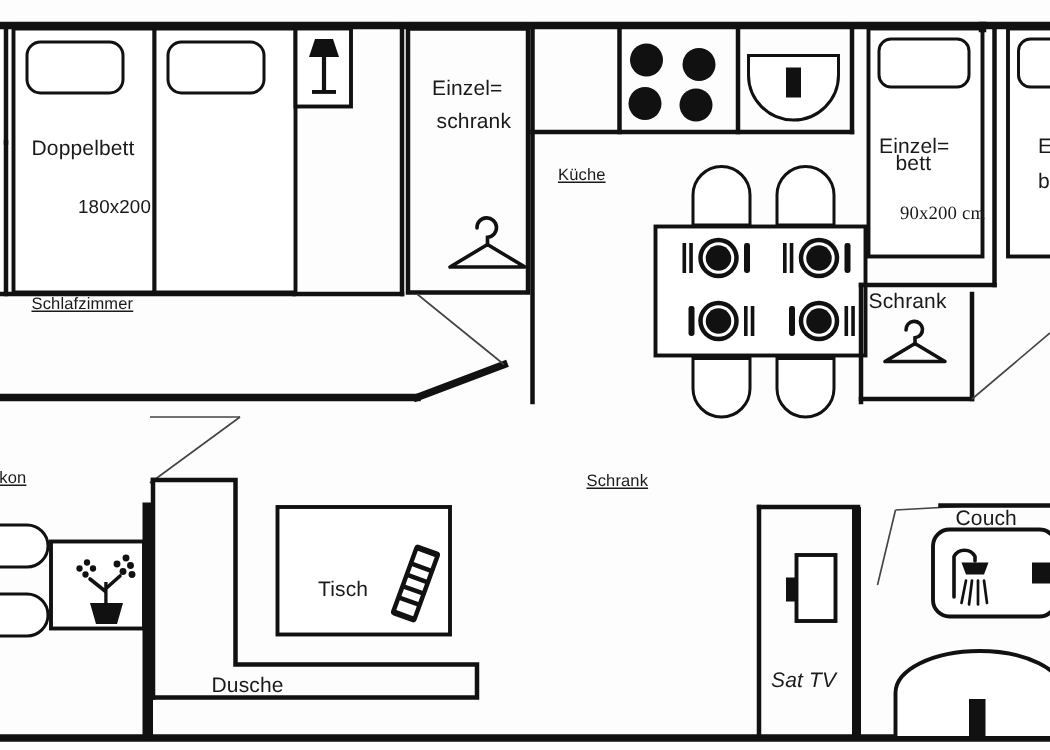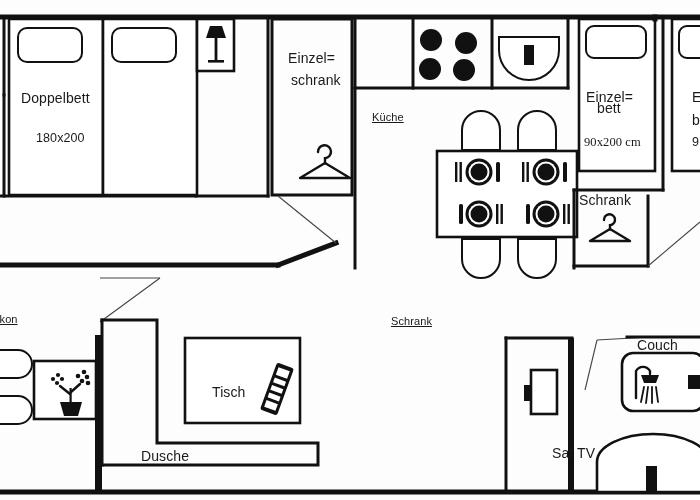--- a/index.html
+++ b/index.html
@@ -28,21 +28,21 @@
   .lbl {
     position: absolute;
     color: #1a1a1a;
     font-family: "Liberation Sans", sans-serif;
     white-space: pre;
     line-height: 1.25;
     letter-spacing: 0.1px;
   }
   .lbl-room { font-size: 11px; text-decoration: underline; }
   .lbl-furn { font-size: 14px; }
-  .lbl-dim  { font-size: 12.5px; }
+  .lbl-dim  { font-size: 12.5px; margin-left: 16px; }
 </style>
 </head>
 <body>
 
 <div id="plan-root">
 
   <svg id="plan-svg" viewBox="0 0 700 500">
     <defs>
       <style>
         .wall   { stroke:#111; fill:none; stroke-linecap:square; }
@@ -284,20 +284,21 @@
 
     <g>
       <path class="furn" d="M597 492 L597 462 a56 28 0 0 1 112 0 L709 492 Z"></path>
       <rect class="ink" x="646" y="466" width="11" height="26"></rect>
     </g>
 
   </svg>
 
   <div class="lbl lbl-furn" style="left:21px; top:90px;">Doppelbett</div>
   <div class="lbl lbl-dim" style="left:36px; top:131px;">180x200</div>
+  <div class="lbl lbl-room" style="left:21px; top:197px;">Schlafzimmer</div>
 
   <div class="lbl lbl-furn" style="left:288px; top:50px;">Einzel=</div>
   <div class="lbl lbl-furn" style="left:291px; top:72px;">schrank</div>
 
   <div class="lbl lbl-room" style="left:372px; top:111px;">Küche</div>
 
   <div class="lbl lbl-furn" style="left:586px; top:89px;">Einzel=</div>
   <div class="lbl lbl-furn" style="left:597px; top:100px;">bett</div>
   <div class="lbl lbl-dim" style="left:584px; top:135px;font-family:Liberation Serif, serif;">90x200 cm</div>
 
@@ -308,17 +309,17 @@
   <div class="lbl lbl-furn" style="left:579px; top:192px;">Schrank</div>
 
   <div class="lbl lbl-room" style="left:391px; top:315px;">Schrank</div>
 
   <div class="lbl lbl-room" style="left:-3px; top:313px;">lkon</div>
 
   <div class="lbl lbl-furn" style="left:212px; top:384px;">Tisch</div>
 
   <div class="lbl lbl-furn" style="left:141px; top:448px;">Dusche</div>
 
-  <div class="lbl lbl-furn" style="left:552px; top:445px;">Sat TV</div>
+  <div class="lbl lbl-furn" style="left:514px; top:445px;font-style:italic;">Sat TV</div>
 
   <div class="lbl lbl-furn" style="left:637px; top:337px;">Couch</div>
 
 </div>
 
 </body></html>

